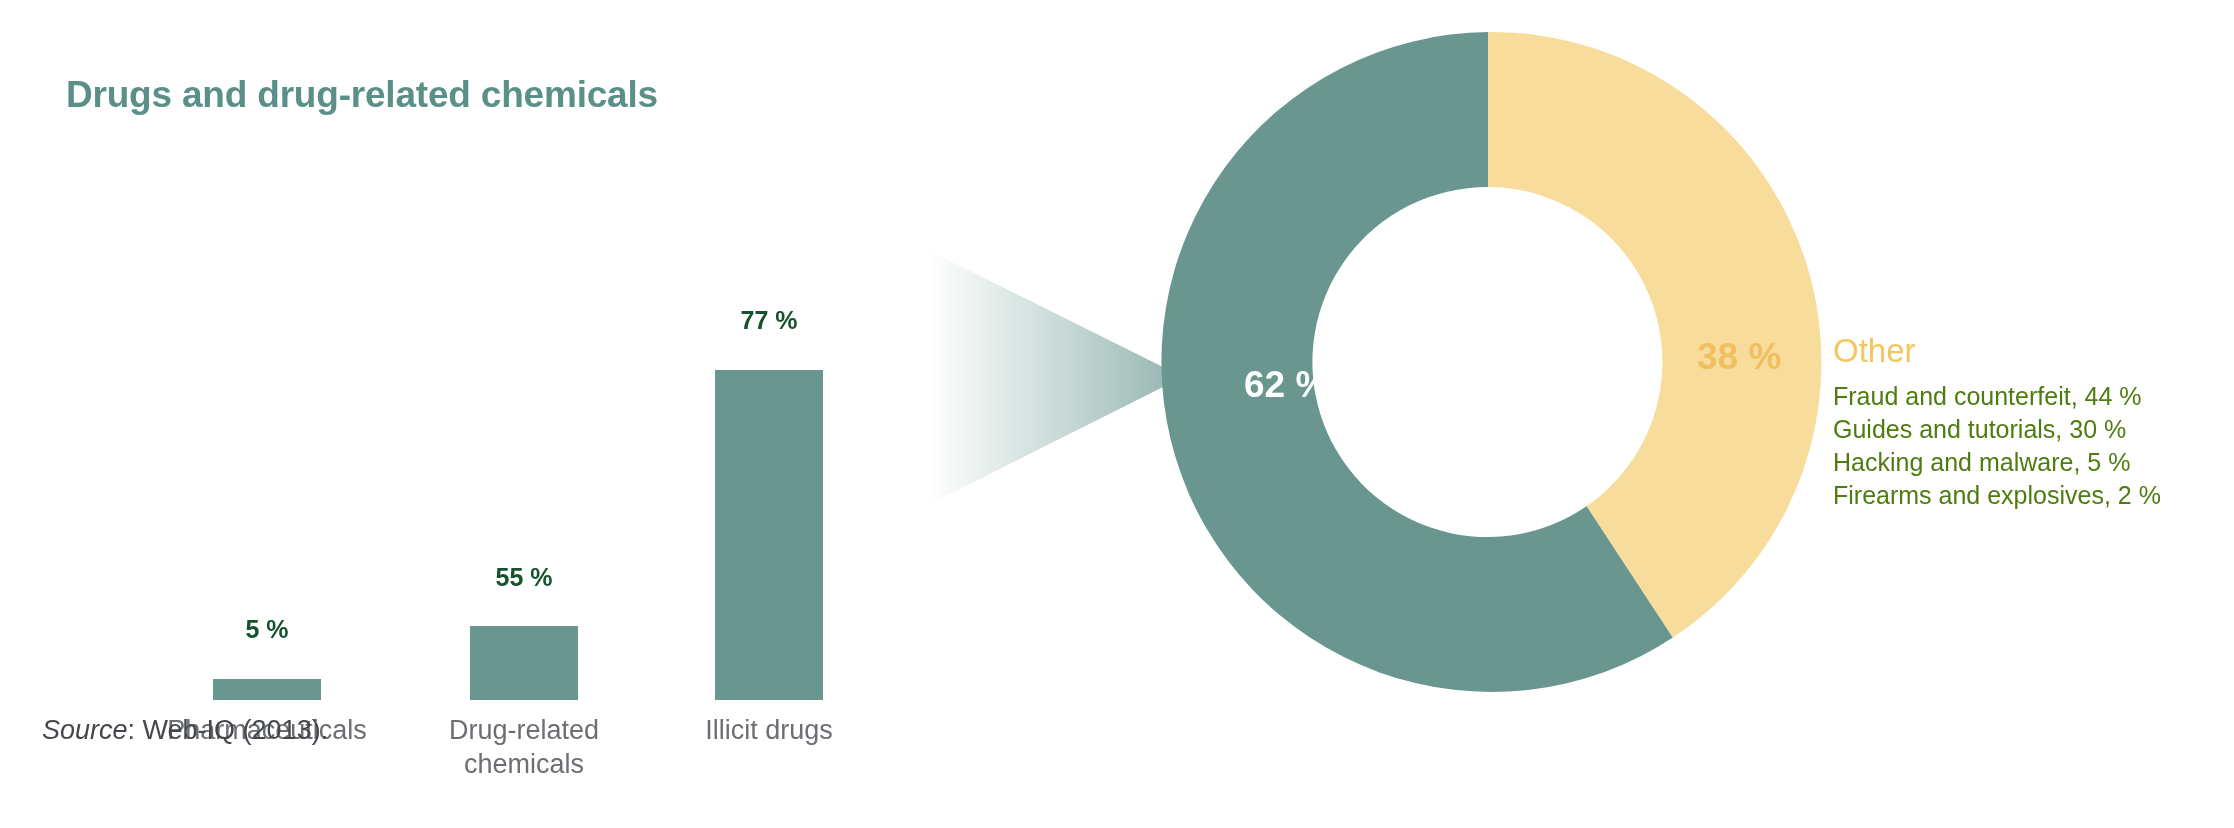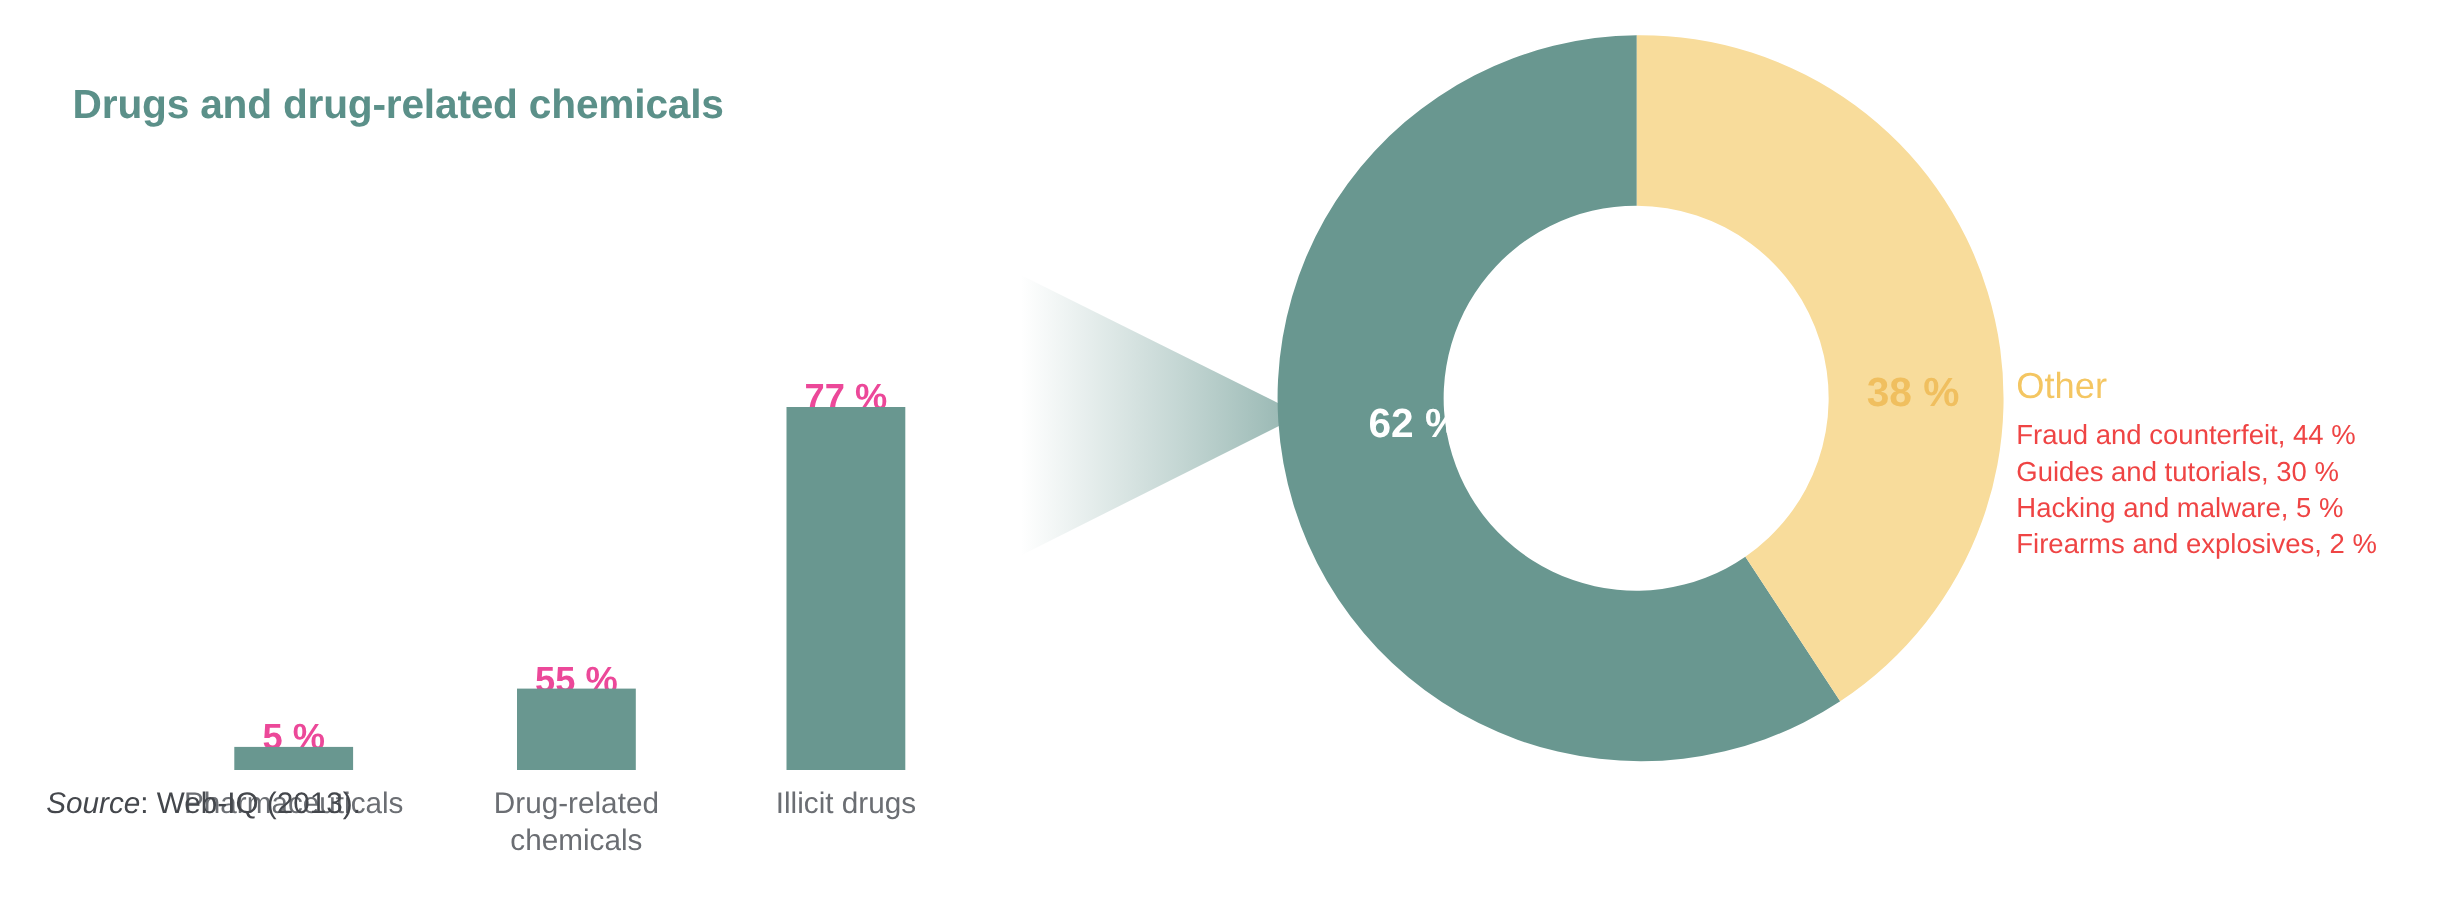--- a/index.html
+++ b/index.html
@@ -45,25 +45,24 @@
   .bar-group {
     position: absolute;
     bottom: 0;
     width: 240px;
   }
   .bar-value {
     position: absolute;
     left: 0;
     width: 240px;
     text-align: center;
-    font-size: 33px;
+    font-size: 25px;
     font-weight: bold;
-    color: #ec4899;
-    white-space: nowrap;
-    margin-top: 36px;
+    color: #14532d;
+    white-space: nowrap;
   }
   .bar-rect {
     position: absolute;
     left: 66px;
     width: 108px;
     background: #699790;
   }
   .bar-label {
     position: absolute;
     left: -10px;
@@ -120,21 +119,21 @@
   }
   #legend-heading {
     font-size: 33px;
     font-weight: normal;
     color: #f4c662;
     line-height: 42px;
     margin-bottom: 8px;
   }
   .legend-line {
     font-size: 25px;
-    color: #ef4444;
+    color: #4d7c0f;
     line-height: 33px;
     white-space: nowrap;
   }
 
   
   #source-note {
     position: absolute;
     left: 42px;
     top: 715px;
     font-size: 27px;

